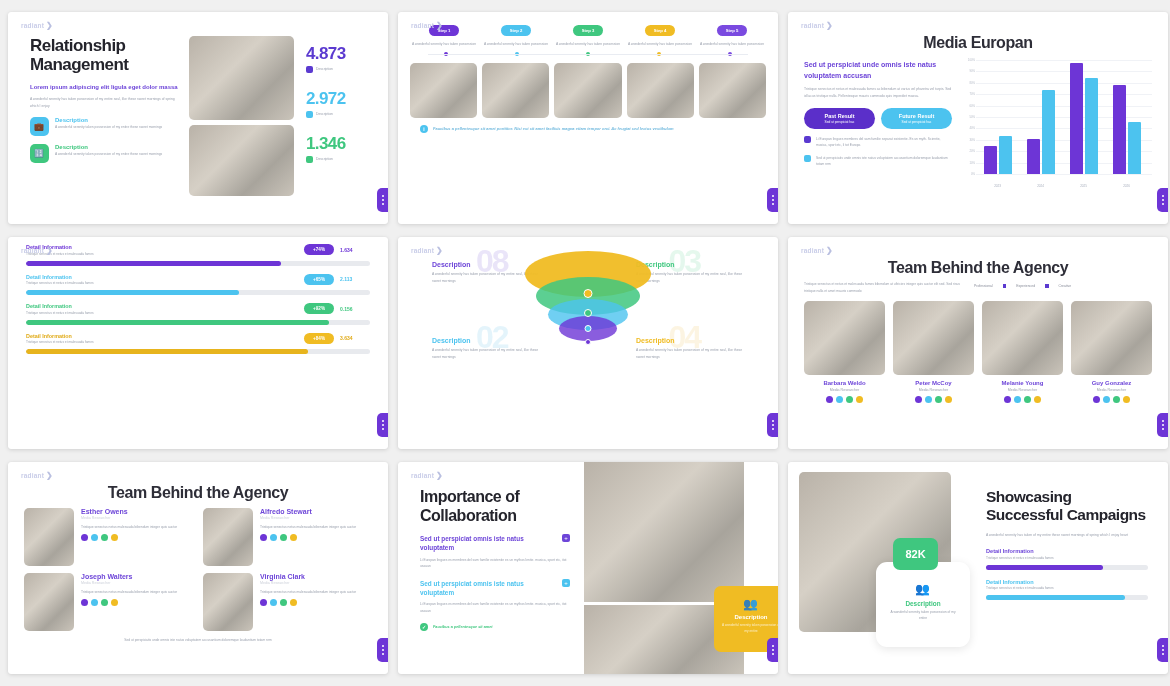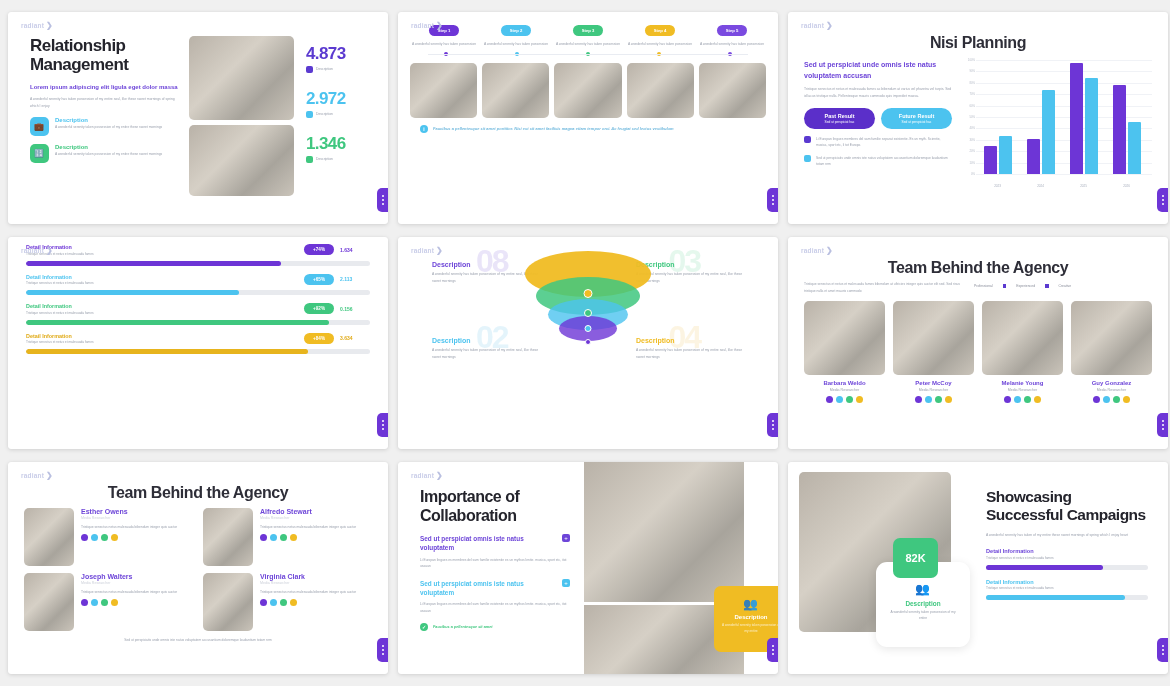--- a/index.html
+++ b/index.html
@@ -175,21 +175,21 @@
   .s8 .ycard { position: absolute; right: -10px; bottom: 22px; width: 74px; height: 66px;
     background: #f0bc23; border-radius: 7px; text-align: center; padding-top: 11px; }
   .s8 .ycard .ic { font-size: 12px; color: #fff; opacity: .85; }
   .s8 .ycard .yh { font-size: 6px; font-weight: bold; color: #fff; margin-top: 3px; }
   .s8 .ycard .yp { font-size: 3.2px; color: #fff; opacity: .75; line-height: 1.9; margin-top: 2px; padding: 0 8px; }
 
   
   .s9 { display: flex; }
   .s9 .lc { width: 192px; position: relative; }
   .s9 .lc .ph { position: absolute; left: 11px; top: 10px; width: 152px; height: 160px; }
-  .s9 .gbox { position: absolute; left: 105px; top: 76px; width: 45px; height: 40px;
+  .s9 .gbox { position: absolute; left: 105px; top: 76px; width: 45px; height: 32px;
     background: #3fc77f; border-radius: 7px; color: #fff; font-size: 11px; font-weight: bold;
     display: flex; align-items: center; justify-content: center; z-index: 3; }
   .s9 .wcard { position: absolute; left: 88px; top: 100px; width: 94px; height: 85px;
     background: #fff; border-radius: 11px; box-shadow: 0 2px 10px rgba(0,0,0,.1);
     text-align: center; padding-top: 20px; z-index: 2; }
   .s9 .wcard .ic { font-size: 12px; color: #3fc77f; }
   .s9 .wcard .wh { font-size: 6.4px; font-weight: bold; color: #3fc77f; margin-top: 4px; }
   .s9 .wcard .wp { font-size: 3.3px; color: #9aa0ad; line-height: 1.95; margin-top: 2px; padding: 0 14px; }
   .s9 .rc { flex: 1; padding: 26px 20px 6px 6px; }
   .s9 h1 { font-size: 15.5px; line-height: 1.17; color: #24242c; letter-spacing: -.5px; }
@@ -325,21 +325,21 @@
         <i></i>
         <i></i>
       </div>
   </div>
 
   <div class="slide s3">
     <div class="logo">
       <span>radiant</span>
       <span class="mark">❯</span>
     </div>
-    <div class="ctitle">Nisi Planning</div>
+    <div class="ctitle">Media Europan</div>
     <div class="body">
       <div class="lcol">
         <h3>Sed ut perspiciat unde omnis iste natus voluptatem accusan</h3>
         <div class="p">Tristique senectus et netus et malesuada fames ac bibendum at varius vel pharetra vel turpis. Sed id lacus tristique nulla. Pellentesque mauris commodo quis imperdiet massa.</div>
         <div class="btns">
           <div class="btn" style="background:#5b2fc9">
             <b>Past Result</b>
             <span>Sed ut perspiciat hac</span>
           </div>
           <div class="btn" style="background:#4cc3ef">

